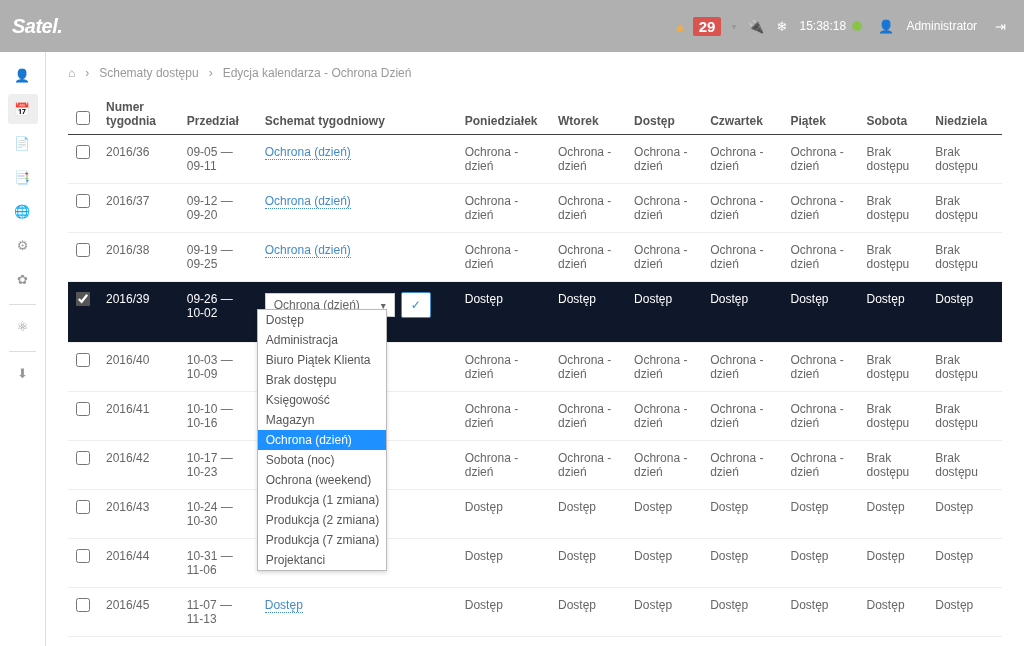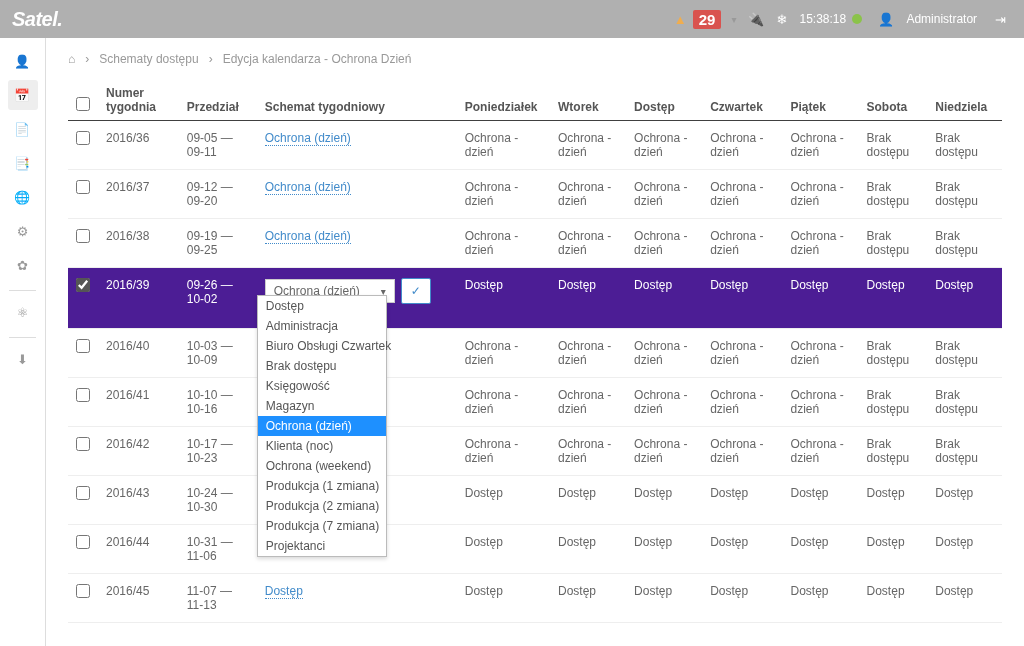--- a/index.html
+++ b/index.html
@@ -1,37 +1,37 @@
 <!DOCTYPE html>
 <html><head>
 <meta charset="utf-8">
 <style>
 * { margin: 0; padding: 0; box-sizing: border-box; }
 body { font-family: Arial, sans-serif; font-size: 13px; color: #555; background: #fff; width: 1024px; height: 646px; overflow: hidden; }
-.topbar { background: #b0b0b0; height: 38px; display: flex; align-items: center; padding: 0 12px; color: #fff; }
+.topbar { background: #b0b0b0; height: 52px; display: flex; align-items: center; padding: 0 12px; color: #fff; }
 .logo { font-weight: bold; font-size: 20px; font-style: italic; letter-spacing: -0.5px; }
 .spacer { flex: 1; }
 .status-icon { margin: 0 6px; display: inline-flex; align-items: center; }
 .badge-red { background: #d9534f; color: #fff; padding: 1px 6px; border-radius: 2px; font-size: 15px; font-weight: bold; }
 .green-dot { width: 10px; height: 10px; background: #8bc34a; border-radius: 50%; display: inline-block; }
 .topbar .txt { margin: 2px 6px; font-size: 12px; }
 .layout { display: flex; height: calc(646px - 34px); }
 .sidenav { width: 46px; background: #fff; border-right: 1px solid #ddd; display: flex; flex-direction: column; align-items: center; padding-top: 8px; }
 .sidenav .nav-item { width: 30px; height: 30px; display: flex; align-items: center; justify-content: center; color: #999; margin-bottom: 4px; border-radius: 3px; cursor: pointer; }
 .sidenav .nav-item.active { background: #eee; color: #555; }
 .sidenav .divider { width: 60%; height: 1px; background: #ddd; margin: 6px 0; }
 .main { flex: 1; padding: 14px 22px; overflow: auto; position: relative;}
 .breadcrumb { color: #999; font-size: 12px; display: flex; align-items: center; gap: 10px; margin-bottom: 14px; }
 .breadcrumb .link { color: #999; }
 h1 { font-size: 26px; font-weight: normal; color: #666; margin-bottom: 18px; }
 table { width: 100%; border-collapse: collapse; font-size: 12px; }
 th { text-align: left; font-weight: bold; padding: 6px 8px; border-bottom: 1px solid #404040; color: #555; vertical-align: bottom;}
 td { padding: 10px 8px; border-bottom: 1px solid #eee; vertical-align: top; color: #666;}
 .schema-link { color: #428bca; text-decoration: none; border-bottom: 1px dotted #428bca; }
-tr.selected-row td { background: #4c1d95; color: #fff; }
+tr.selected-row td { background: #0f172a; color: #fff; }
 .dropdown-cell { position: relative; }
 .select-box { background: #fff; border: 1px solid #ccc; padding: 4px 8px; width: 130px; display: inline-flex; justify-content: space-between; align-items: center; color: #666; cursor: pointer; font-size:12px;}
 .btn-confirm { border: 1px solid #428bca; background: #fff; color: #428bca; width: 30px; height: 26px; display: inline-flex; align-items: center; justify-content: center; cursor: pointer; border-radius: 2px; margin-left:6px;}
 .btn-cancel { color: #888; margin-left: 10px; cursor: pointer; }
 .dropdown-menu { position: absolute; top: 27px; left: 0; width: 130px; background: #fff; border: 1px solid #bbb; z-index: 10; box-shadow: 0 2px 4px rgba(0,0,0,0.15);}
 .dropdown-menu .opt { padding: 3px 8px; font-size: 12px; color: #555; cursor: pointer; white-space: nowrap;}
 .dropdown-menu .opt.hl { background: #1e90ff; color: #fff; }
 .chk { width:14px; height:14px; }
 input[type=checkbox]{ cursor:pointer; accent-color:#555;}
 .caret-down::after{content:"▾"; font-size:10px; color:#999; margin-left:4px;}
@@ -138,26 +138,26 @@
           <tr class="selected-row">
             <td><input type="checkbox" class="chk" checked="" style=""></td>
             <td>2016/39</td>
             <td>09-26 — 10-02</td>
             <td class="dropdown-cell"><span class="select-box">
                 <span>Ochrona (dzień)</span>
                 <span style="font-size:10px;">▾</span>
               </span><span class="btn-confirm">✓</span><span class="btn-cancel">✖</span><div class="dropdown-menu">
                 <div class="opt">Dostęp</div>
                 <div class="opt">Administracja</div>
-                <div class="opt">Biuro Obsługi Czwartek</div>
+                <div class="opt">Biuro Piątek Klienta</div>
                 <div class="opt">Brak dostępu</div>
                 <div class="opt">Księgowość</div>
                 <div class="opt">Magazyn</div>
                 <div class="opt hl">Ochrona (dzień)</div>
-                <div class="opt">Klienta (noc)</div>
+                <div class="opt">Sobota (noc)</div>
                 <div class="opt">Ochrona (weekend)</div>
                 <div class="opt">Produkcja (1 zmiana)</div>
                 <div class="opt">Produkcja (2 zmiana)</div>
                 <div class="opt">Produkcja (7 zmiana)</div>
                 <div class="opt">Projektanci</div>
               </div></td>
             <td>Dostęp</td>
             <td>Dostęp</td>
             <td>Dostęp</td>
             <td>Dostęp</td>

